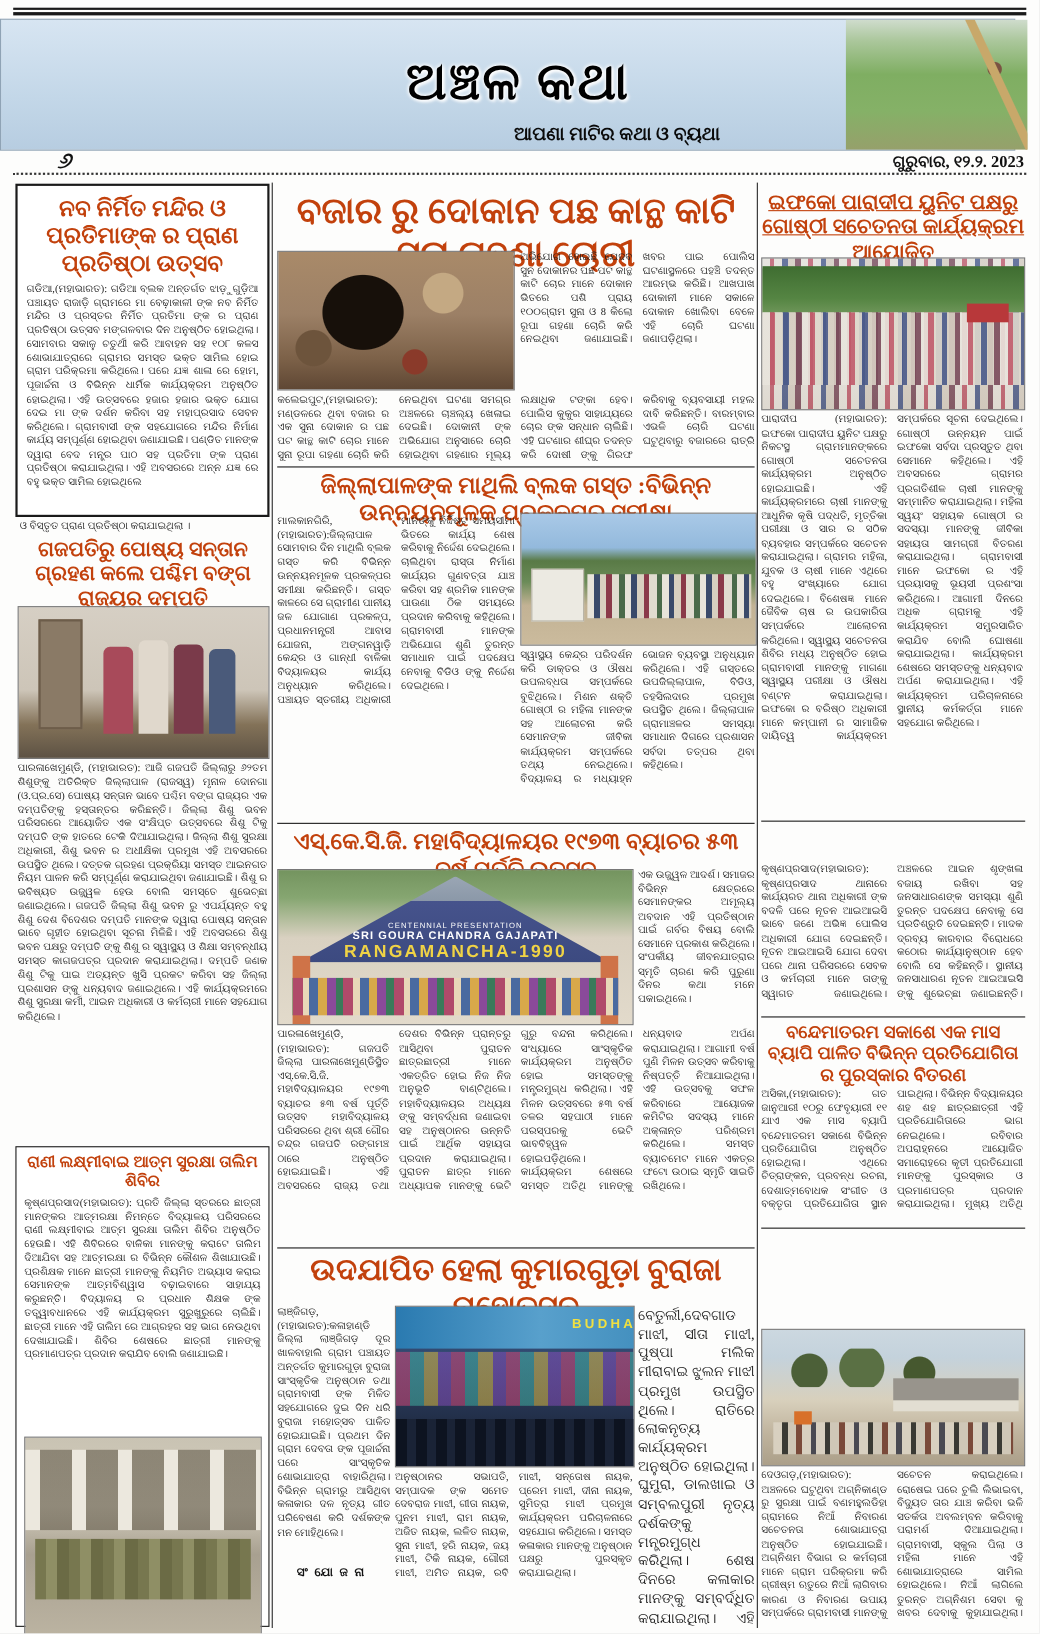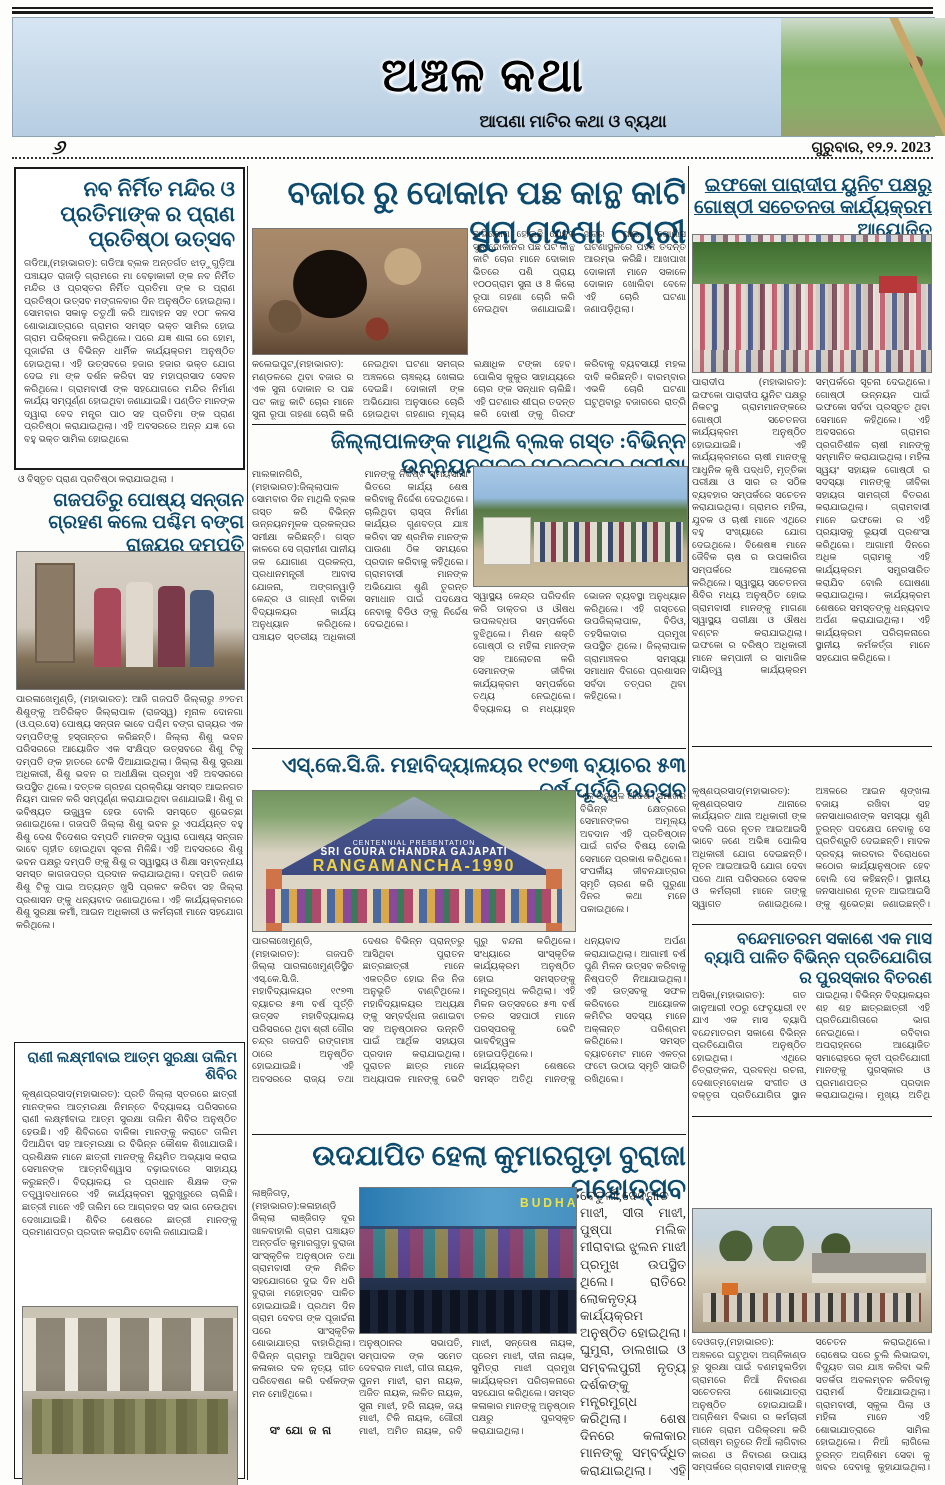--- a/index.html
+++ b/index.html
@@ -2,31 +2,31 @@
 <html><head>
 <meta charset="utf-8">
 <style>
   html,body{margin:0;padding:0;background:#e8e8e8;}
   .page{position:relative;width:945px;height:1485px;background:#fdfdfc;margin:0 auto;
         font-family:"Liberation Serif","DejaVu Serif",serif;color:#111;overflow:hidden;}
   .abs{position:absolute;}
   .rule-h{position:absolute;background:#1a1a1a;height:1px;}
   .rule-v{position:absolute;background:#2a2a2a;width:1px;}
   .dotted{position:absolute;border-top:2px dotted #333;height:0;}
-  .headline{position:absolute;font-weight:bold;text-align:right;line-height:1.18;color:#0c4a6e;
+  .headline{position:absolute;font-weight:bold;text-align:center;line-height:1.18;color:#c2410c;
             font-family:"Liberation Serif","DejaVu Serif",serif;}
   .bodytext{position:absolute;font-size:10px;line-height:1.32;text-align:justify;overflow:hidden;
             word-break:break-word;color:#1c1c1c;}
   .cols2{column-count:2;column-gap:9px;}
   .cols4{column-count:4;column-gap:9px;}
   .photo{position:absolute;overflow:hidden;border:1px solid #777;}
   .boxed{position:absolute;border:2px solid #1a1a1a;background:#fff;box-sizing:border-box;padding:6px 8px;}
 
   
-  .banner{position:absolute;left:12px;top:17px;width:921px;height:118px;border:1px solid #8fa3b5;
+  .banner{position:absolute;left:0;top:17px;width:921px;height:118px;border:1px solid #8fa3b5;
           background:linear-gradient(180deg,#d7e5f2 0%,#c3d7e8 60%,#b7cde1 100%);}
   .mast-title{position:absolute;left:170px;top:30px;width:600px;text-align:center;font-size:47px;
               font-weight:bold;color:#000;letter-spacing:2px;
               text-shadow:0 0 4px #fff,0 0 4px #fff,2px 2px 3px rgba(255,255,255,.9);}
   .mast-sub{position:absolute;left:320px;top:94px;width:480px;text-align:center;font-size:17px;font-weight:bold;color:#0a0a0a;}
 
   
   .ph-mast-left{left:25px;top:2px;width:135px;height:112px;border:none;
     background:
       radial-gradient(circle at 14% 30%,#3a2a20 0 7px,rgba(0,0,0,0) 8px),

